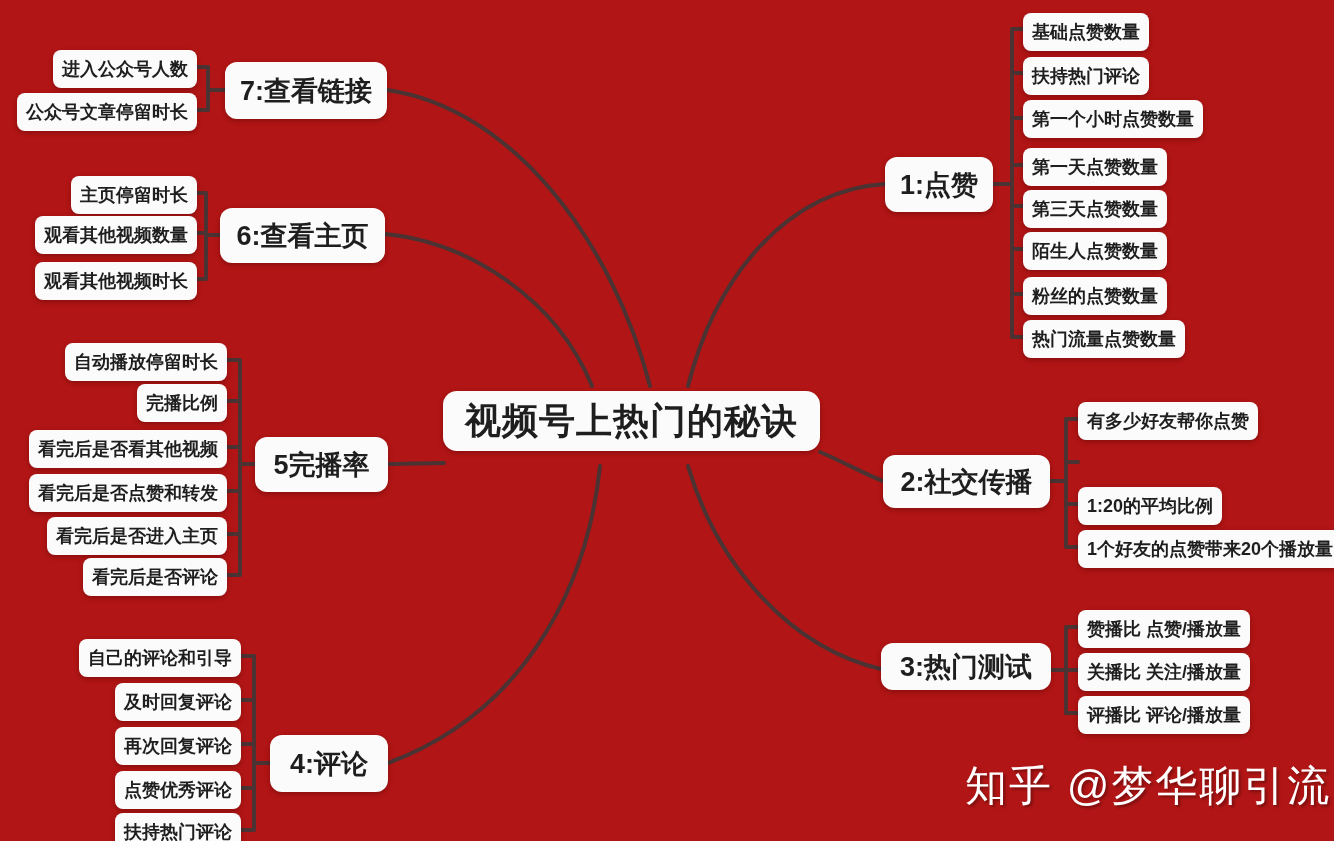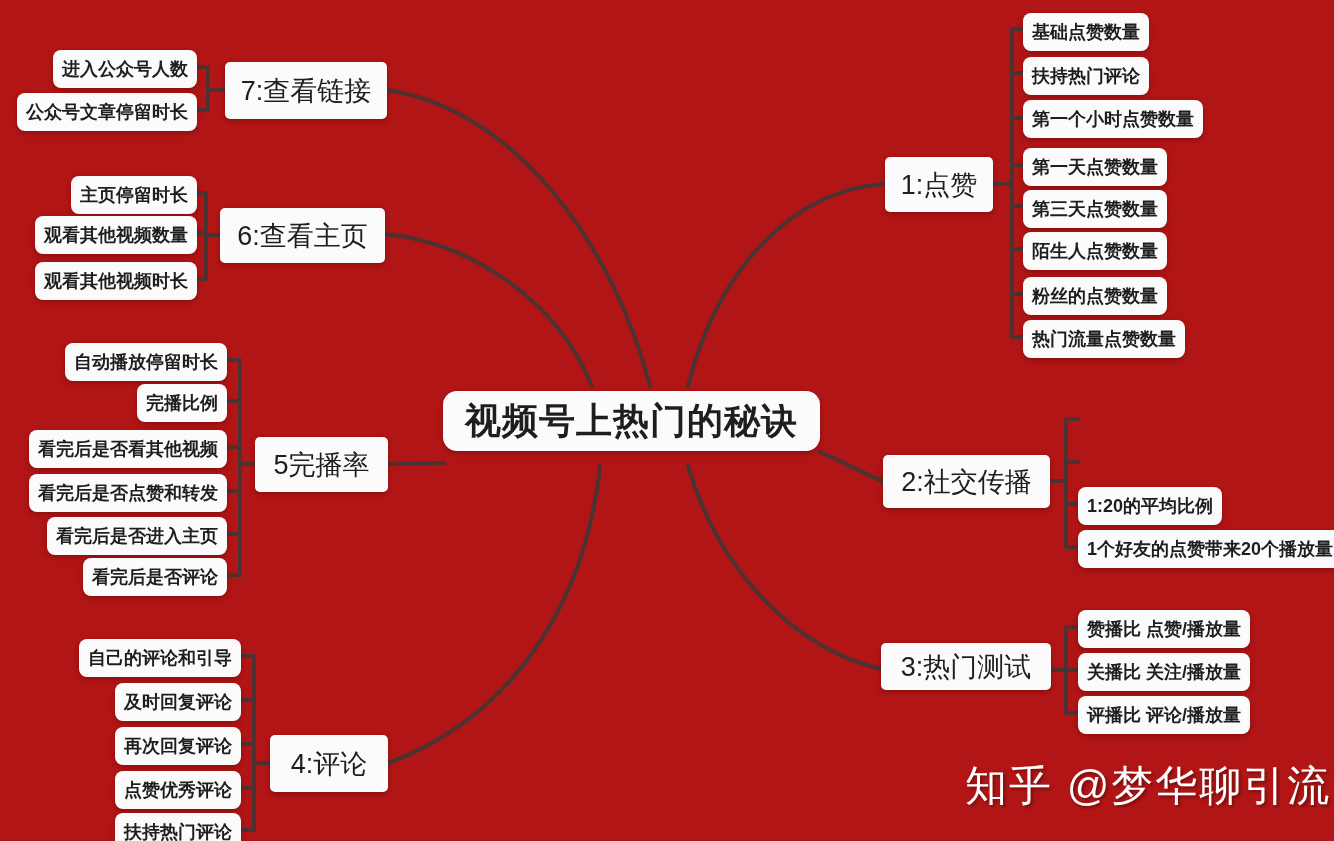--- a/index.html
+++ b/index.html
@@ -26,21 +26,21 @@
     box-shadow:0 2px 5px rgba(60,0,0,.35);
     color:var(--node_text);
     white-space:nowrap;
   }
   .center-node{
     display:flex;align-items:center;justify-content:center;
     font-size:36px;font-weight:700;letter-spacing:1px;border-radius:14px;
   }
   .branch-node{
     display:flex;align-items:center;justify-content:center;
-    font-size:27px;font-weight:400;border-radius:5px;
+    font-size:27px;font-weight:700;border-radius:12px;
   }
   .child-node{
     display:inline-block;
     font-size:18px;font-weight:600;line-height:1.35;
     padding:7px 9px;border-radius:8px;
   }
   .watermark{
     position:absolute;left:965px;top:758px;
     font-size:42px;font-weight:400;color:var(--watermark);
     letter-spacing:2px;white-space:nowrap;
@@ -76,20 +76,21 @@
   <div class="node child-node" style="left:1023px;top:13px">基础点赞数量</div>
   <div class="node child-node" style="left:1023px;top:57px">扶持热门评论</div>
   <div class="node child-node" style="left:1023px;top:100px">第一个小时点赞数量</div>
   <div class="node child-node" style="left:1023px;top:148px">第一天点赞数量</div>
   <div class="node child-node" style="left:1023px;top:190px">第三天点赞数量</div>
   <div class="node child-node" style="left:1023px;top:232px">陌生人点赞数量</div>
   <div class="node child-node" style="left:1023px;top:277px">粉丝的点赞数量</div>
   <div class="node child-node" style="left:1023px;top:320px">热门流量点赞数量</div>
 
   <div class="node branch-node" style="left:883px;top:455px;width:167px;height:53px">2:社交传播</div>
+  <div class="node child-node" style="left:1078px;top:402px">有多少好友帮你点赞</div>
   <div class="node child-node" style="left:1078px;top:487px">1:20的平均比例</div>
   <div class="node child-node" style="left:1078px;top:530px">1个好友的点赞带来20个播放量</div>
 
   <div class="node branch-node" style="left:881px;top:643px;width:170px;height:47px">3:热门测试</div>
   <div class="node child-node" style="left:1078px;top:610px">赞播比 点赞/播放量</div>
   <div class="node child-node" style="left:1078px;top:653px">关播比 关注/播放量</div>
   <div class="node child-node" style="left:1078px;top:696px">评播比 评论/播放量</div>
 
   <div class="node branch-node" style="left:270px;top:735px;width:118px;height:57px">4:评论</div>
   <div class="node child-node" style="right:1093px;top:639px">自己的评论和引导</div>

